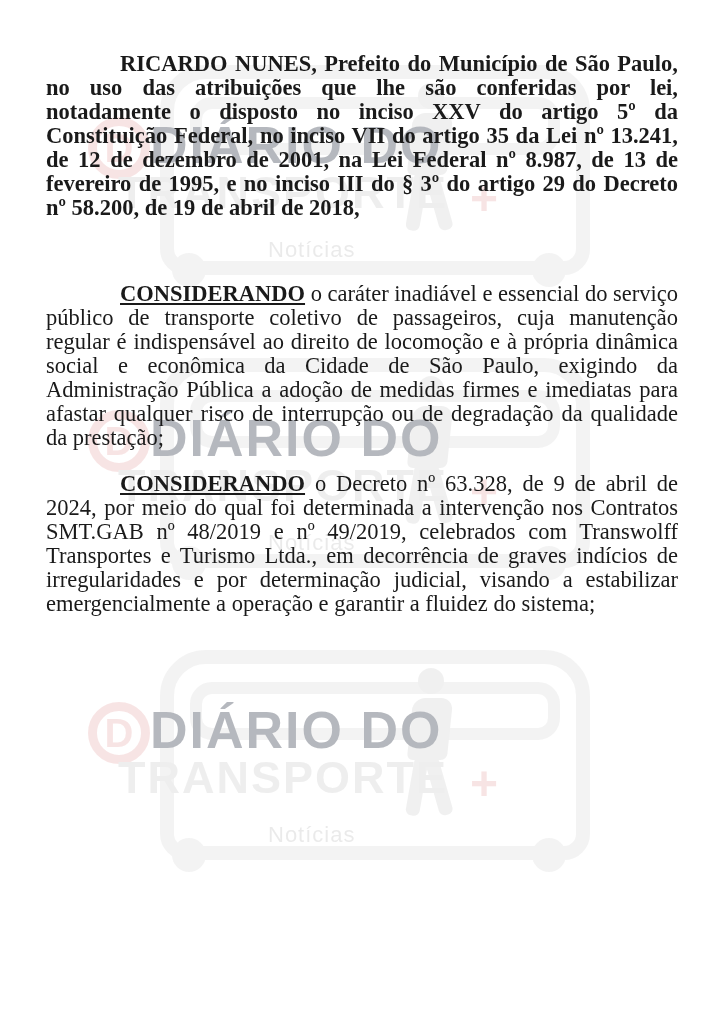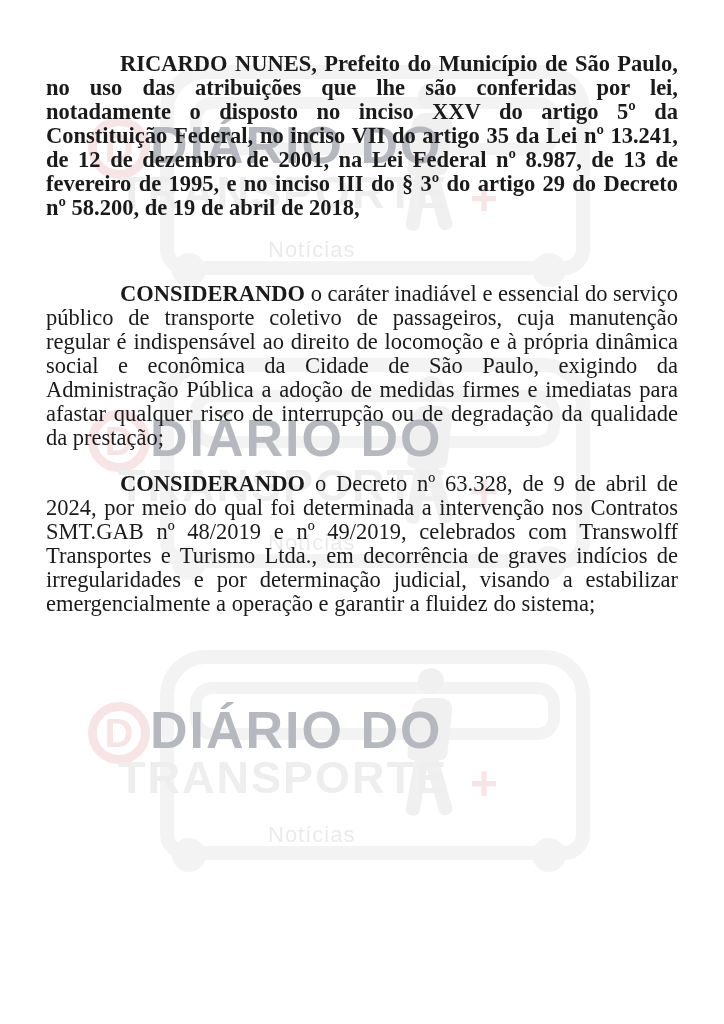--- a/index.html
+++ b/index.html
@@ -177,21 +177,21 @@
   }
   p.bold {
     font-weight: bold;
   }
   .indent {
     display: inline-block;
     width: 74px;
   }
   .gap-lg { height: 62px; }
   .gap-md { height: 22px; }
-  .kw { font-weight: bold; }
+  .kw { font-weight: bold; text-decoration: underline; }
 </style>
 </head>
 <body>
 
 <div class="watermark-layer">
 
   <div class="wm-group wm-g1">
     <div class="wm-bus"></div>
     <div class="wm-person">
       <div class="head"></div>

